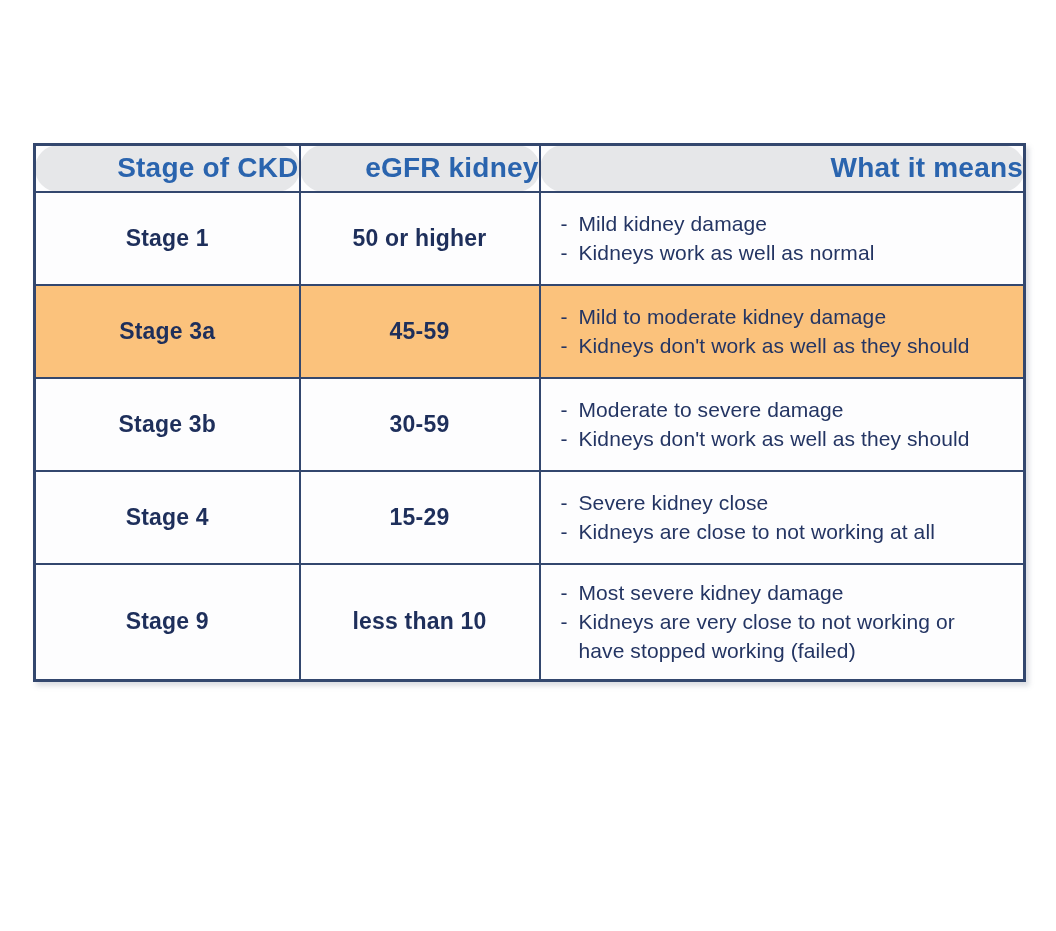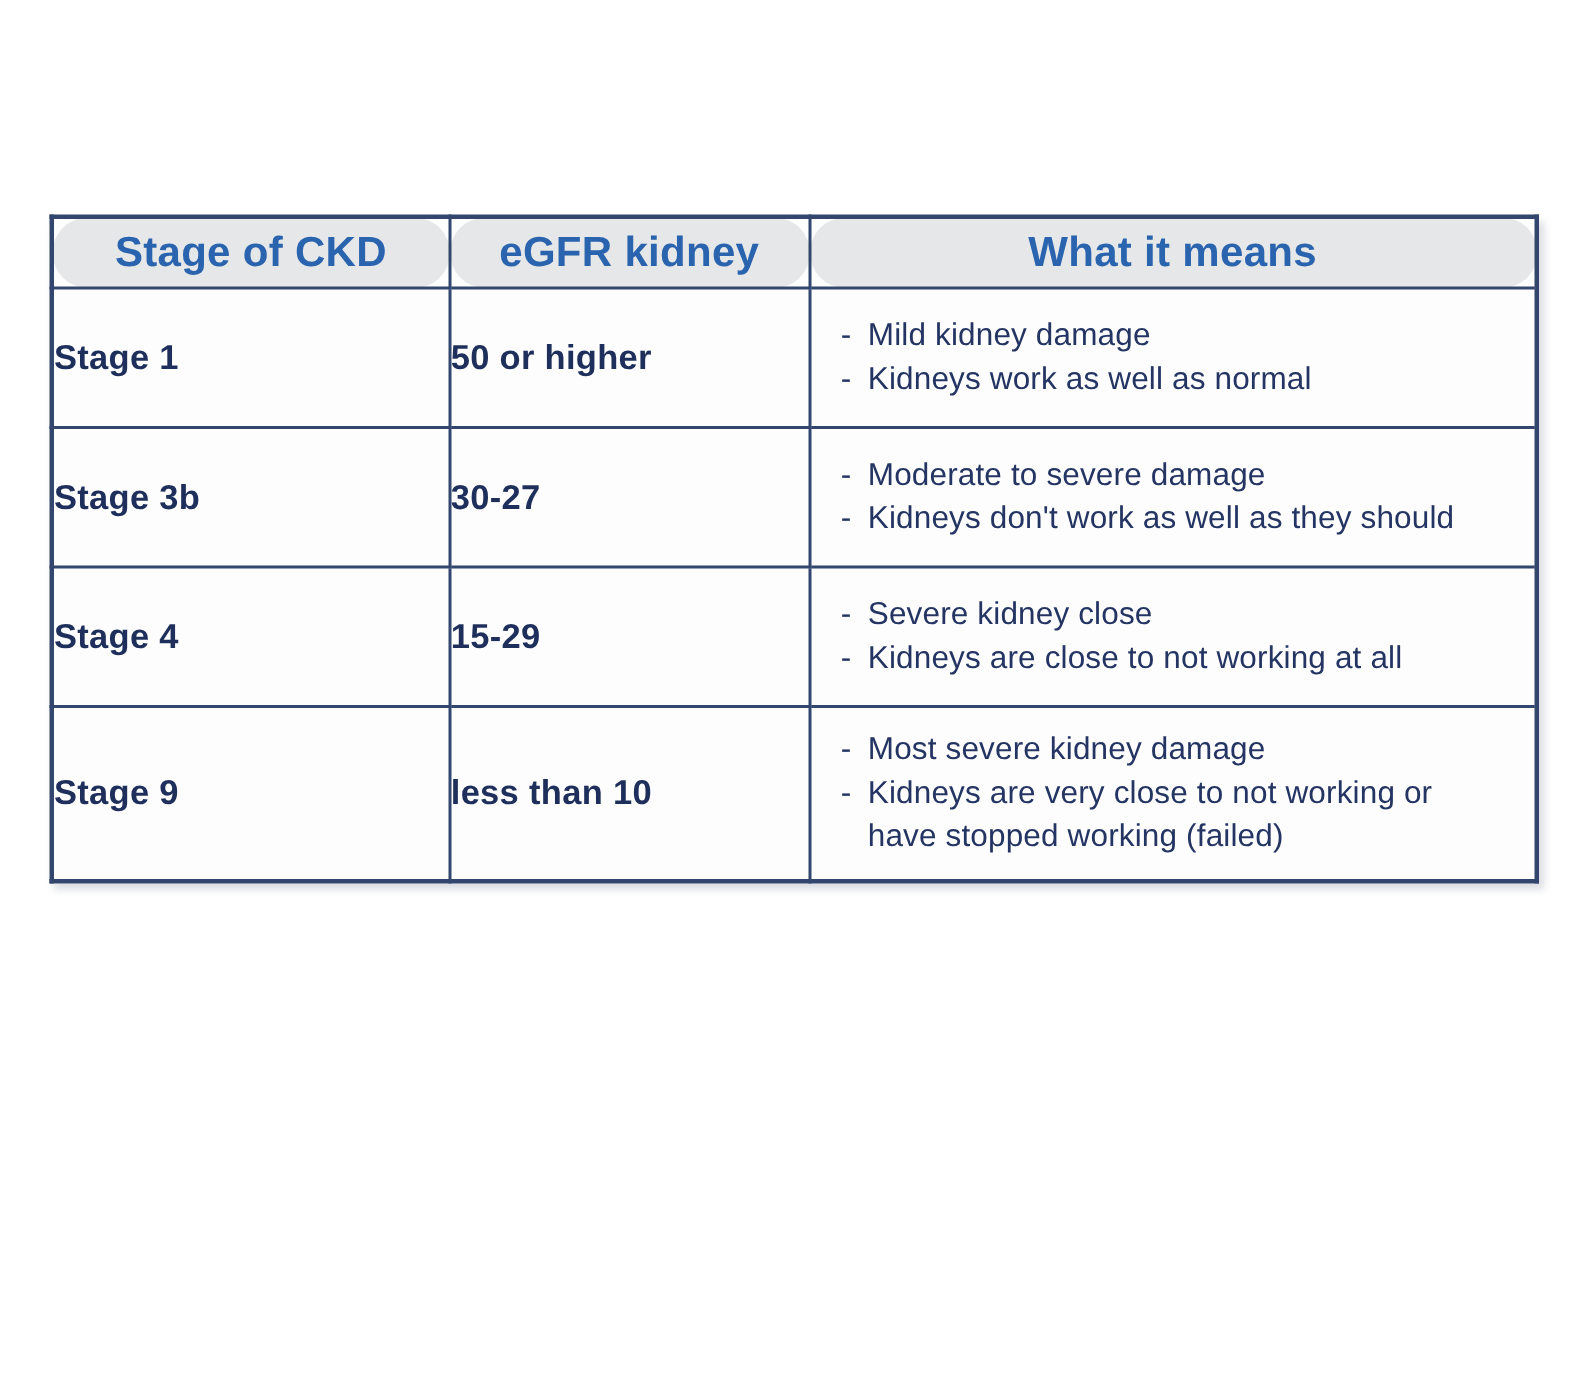--- a/index.html
+++ b/index.html
@@ -21,28 +21,28 @@
     background:var(--cell-bg);
     box-shadow:3px 4px 5px rgba(110,120,140,0.25);
   }
   .stage-table, .stage-table td, .stage-table th{
     border:2px solid var(--border);
   }
   .stage-table{ border-width:3px; }
   col.c1{ width:265px; } col.c2{ width:240px; } col.c3{ width:485px; }
   th{
     height:47px; background:var(--header-bg); color:var(--header-text);
-    font-size:28px; font-weight:bold; text-align:center; vertical-align:middle;
+    font-size:28px; font-weight:bold; text-align:right; vertical-align:middle;
     letter-spacing:0.2px;
     border-radius:24px;
   }
   td{ height:93px; vertical-align:middle; background:var(--cell-bg); }
   tr.last td{ height:117px; }
   td.stage, td.egfr{
-    text-align:left; color:var(--body-text);
+    text-align:center; color:var(--body-text);
     font-size:23px; font-weight:bold; letter-spacing:0.2px;
   }
   td.means{ padding:10px 8px 10px 18px; }
   .bullet{ display:flex; align-items:flex-start; }
   .dash{
     color:var(--desc-text); font-size:21px; line-height:29px;
     width:20px; flex:0 0 20px; text-align:left; padding-left:2px;
   }
   .btext{
     color:var(--desc-text); font-size:21px; line-height:29px;
@@ -75,23 +75,37 @@
         <div class="bullet">
           <span class="dash">-</span>
           <span class="btext">Mild kidney damage</span>
         </div>
         <div class="bullet">
           <span class="dash">-</span>
           <span class="btext">Kidneys work as well as normal</span>
         </div>
       </td>
     </tr>
+    <tr class="hl">
+      <td class="stage">Stage 3a</td>
+      <td class="egfr">45-59</td>
+      <td class="means">
+        <div class="bullet">
+          <span class="dash">-</span>
+          <span class="btext">Mild to moderate kidney damage</span>
+        </div>
+        <div class="bullet">
+          <span class="dash">-</span>
+          <span class="btext">Kidneys don't work as well as they should</span>
+        </div>
+      </td>
+    </tr>
     <tr>
       <td class="stage">Stage 3b</td>
-      <td class="egfr">30-27</td>
+      <td class="egfr">30-59</td>
       <td class="means">
         <div class="bullet">
           <span class="dash">-</span>
           <span class="btext">Moderate to severe damage</span>
         </div>
         <div class="bullet">
           <span class="dash">-</span>
           <span class="btext">Kidneys don't work as well as they should</span>
         </div>
       </td>

